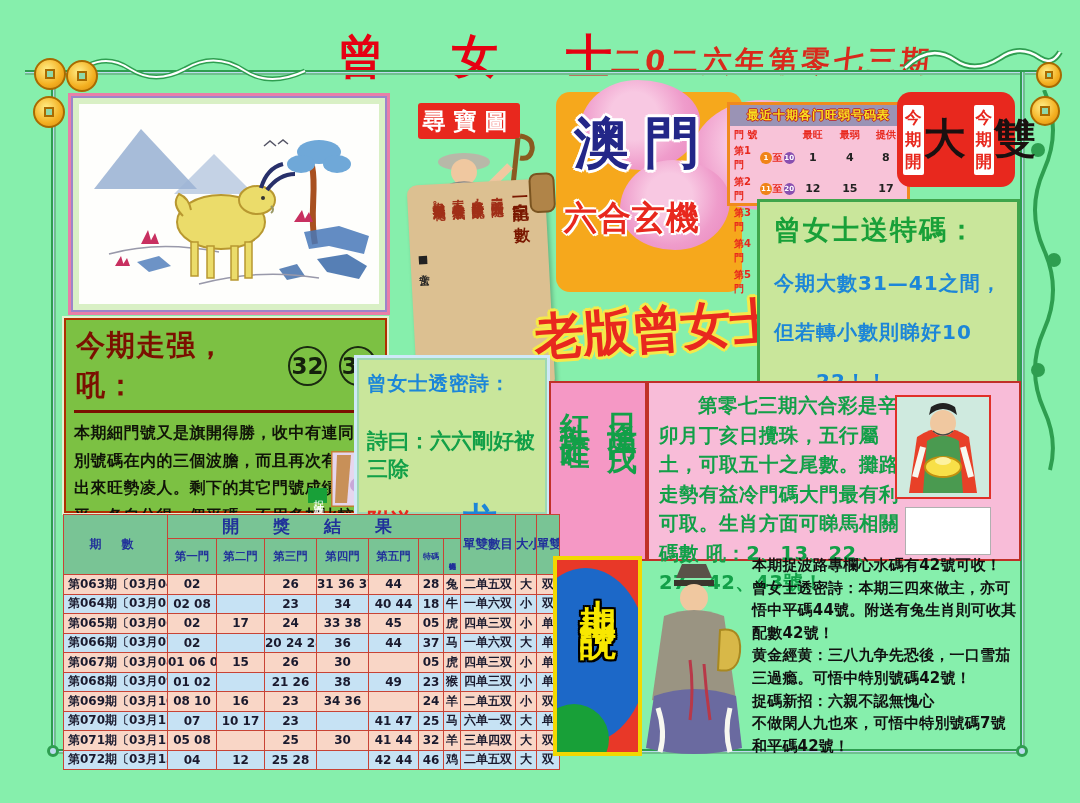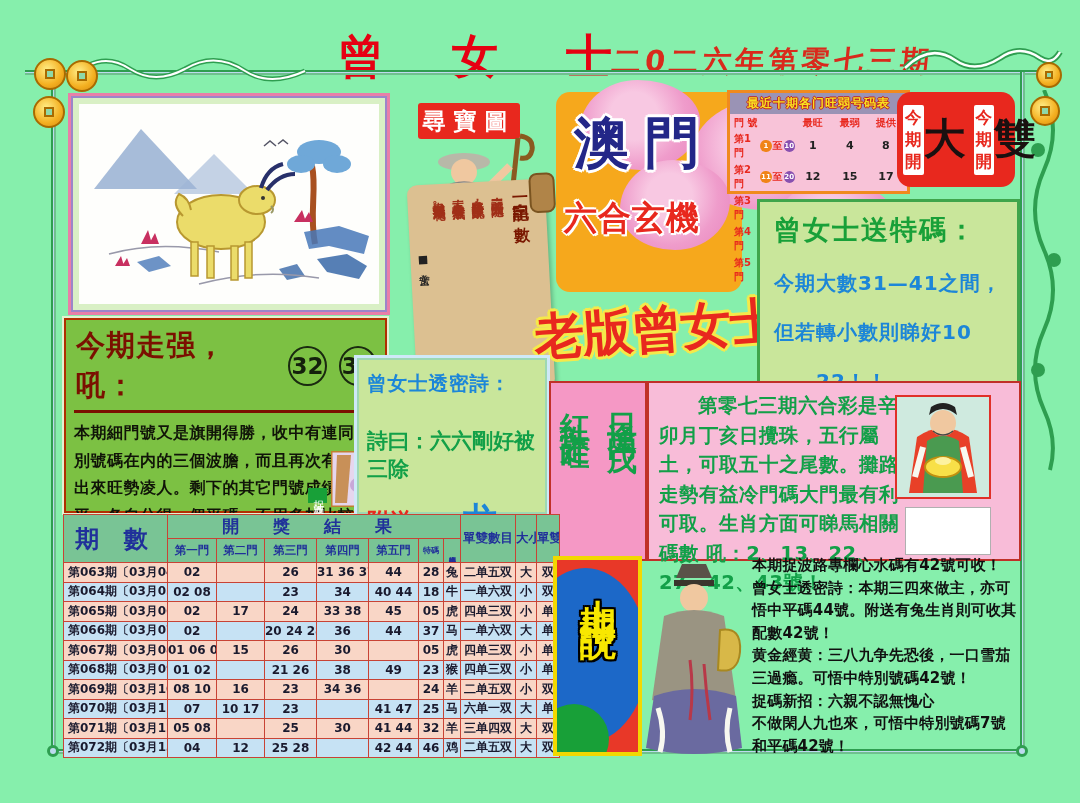--- a/index.html
+++ b/index.html
@@ -91,23 +91,23 @@
   .vcol { writing-mode:vertical-rl; color:#12A048; font-size:30px; font-weight:bold; letter-spacing:10px; padding:6px 3px 0 3px; }
   .vcol + .vcol { border-right:2px solid #C03028; }
   .red-body { color:#12A048; font-size:19.5px; font-weight:bold; line-height:29.5px; padding:8px 4px 4px 10px; width:268px; text-indent:2em; letter-spacing:.5px; }
   .deity-frame { border:2px solid #E03028; background:#CFEADF; }
   .blank-box { background:#fff; border:1px solid #B0B0B0; }
 
   
   table.results { border-collapse:collapse; table-layout:fixed; width:494px; background:#F9D6C6; }
   table.results th, table.results td { border:1.5px solid #C84335; overflow:hidden; white-space:nowrap; }
   table.results th { background:#79C495; color:#20309A; }
-  .th-issue { font-size:24px; letter-spacing:8px; }
+  .th-issue { font-size:12px; letter-spacing:8px; }
   .th-result { font-size:17px; letter-spacing:14px; }
-  .th-sub { font-size:11.5px; height:24px; }
+  .th-sub { font-size:11.5px; height:36px; }
   .th-tiny { font-size:8px; }
   .th-vert { writing-mode:vertical-rl; font-size:7px; letter-spacing:0; margin:auto; }
   .th-right { font-size:12.5px; }
   table.results td { font-size:12px; font-weight:bold; color:#1A1A2E; text-align:center; height:19.5px; }
   td.c-issue { font-size:11.5px; text-align:left; padding-left:4px; letter-spacing:0; }
   tbody tr:nth-of-type(odd) td { background:#F9D6C6; }
   tbody tr:nth-of-type(even) td { background:#C6E2F4; }
 
   
   .review-box { border:4px solid #F2D800; background:#E83828; overflow:hidden; }
@@ -223,21 +223,21 @@
 
   <div class="abs macau-box" style="left:556px; top:92px; width:186px; height:200px;"></div>
   <div class="abs flower" style="left:580px; top:80px; width:120px; height:90px;"></div>
   <div class="abs flower" style="left:690px; top:100px; width:150px; height:110px;"></div>
   <div class="abs flower" style="left:770px; top:180px; width:130px; height:110px;"></div>
   <div class="abs flower" style="left:620px; top:160px; width:110px; height:90px;"></div>
   <div class="abs liuhe-txt cjk" style="left:564px; top:196px;">六合玄機</div>
   <div class="abs macau-txt cjk" style="left:574px; top:106px; letter-spacing:14px;">澳門</div>
   <div class="abs brand-txt cjk" style="left:534px; top:296px;">老版曾女士</div>
 
-  <div class="abs hc-box cjk" style="left:727px; top:90px; width:183px; height:104px;">
+  <div class="abs hc-box cjk" style="left:727px; top:102px; width:183px; height:104px;">
     <div class="hc-title">最近十期各门旺弱号码表</div>
     <div class="hc-head">
       <span style="width:64px;">門 號</span>
       <span style="width:38px; text-align:center;">最旺</span>
       <span style="width:40px; text-align:center;">最弱</span>
       <span style="width:36px; text-align:center;">提供</span>
     </div>
     <div>
 
         <div class="hc-row">

